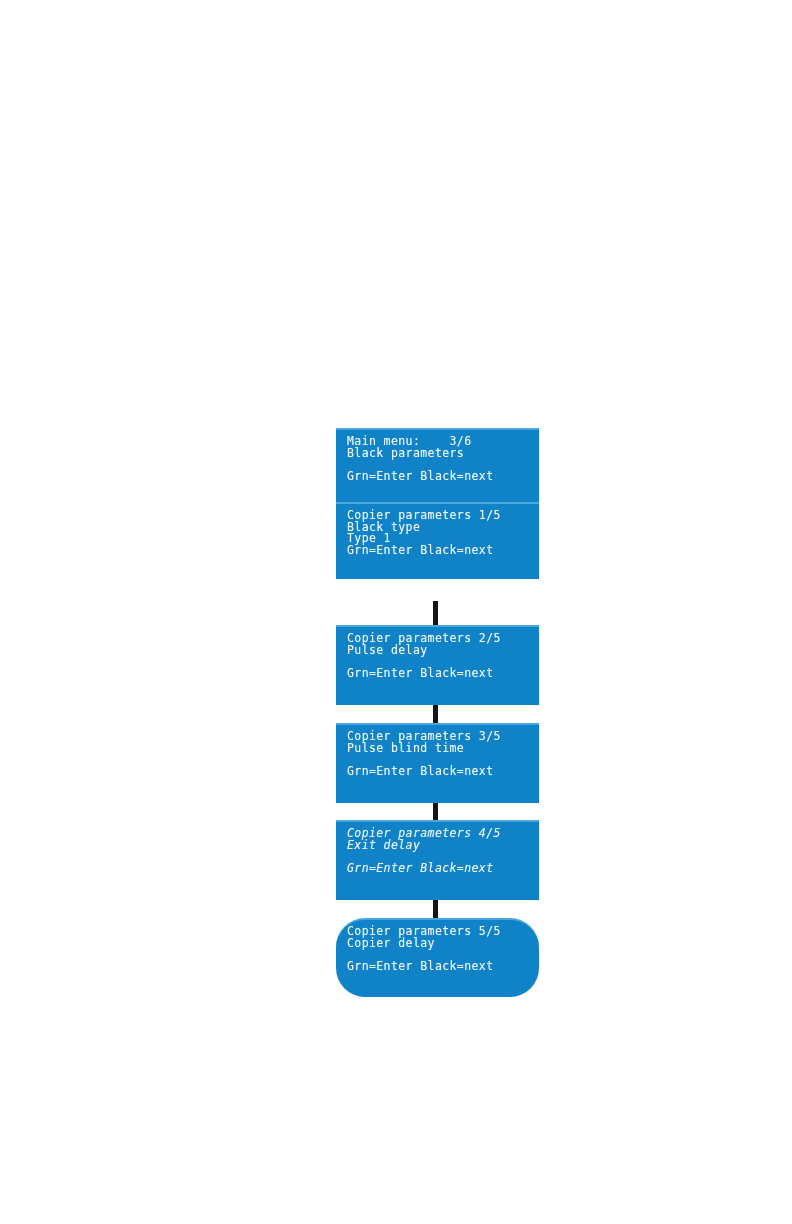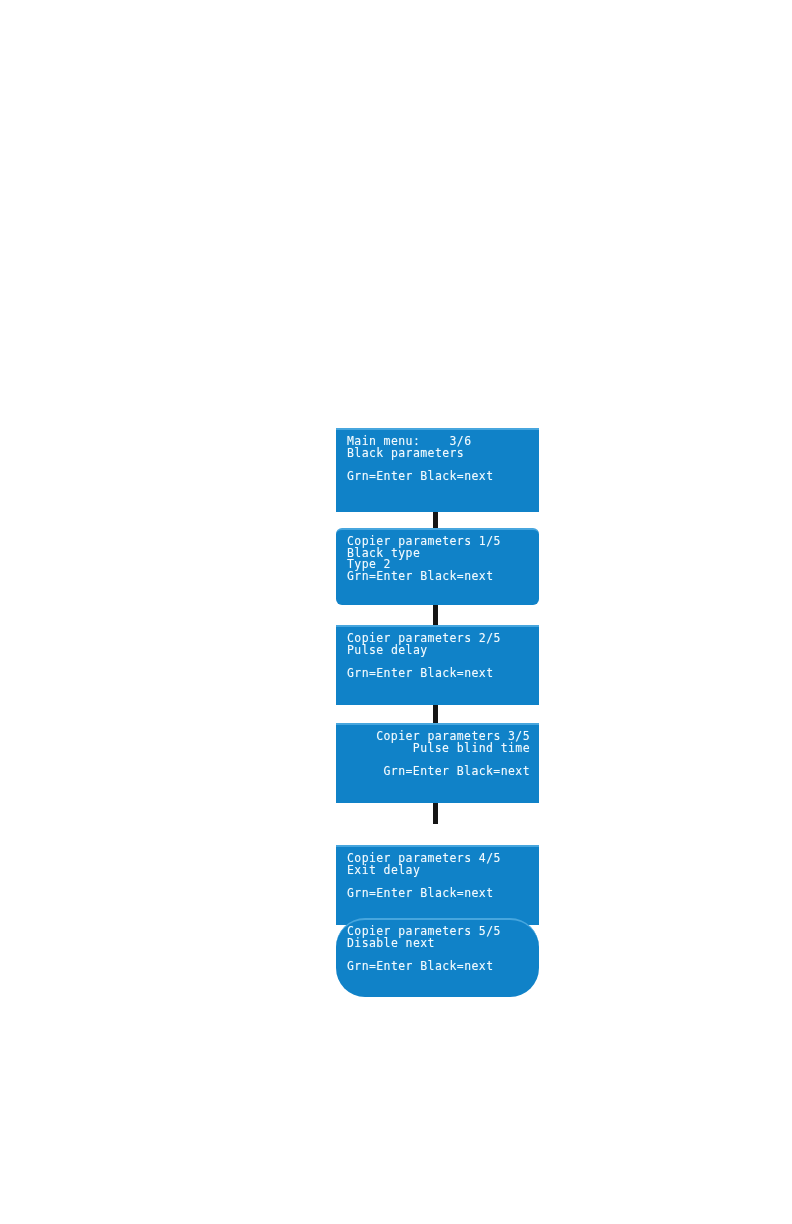--- a/index.html
+++ b/index.html
@@ -57,24 +57,24 @@
     text-shadow: 0 0 1px rgba(255,255,255,0.35);
     height: 11.5px;
   }
 
   .lcd-line.blank {
     color: transparent;
   }
 
   
   #panel-main-menu      { top: 428px; height: 84px; }
-  #panel-copier-type    { top: 528px; height: 77px; border-radius: 6px; }
+  #panel-copier-type    { top: 502px; height: 77px; }
   #panel-pulse-length   { top: 625px; height: 80px; }
-  #panel-pulse-blind    { top: 723px; height: 80px; text-align: right; }
-  #panel-exit-delay     { top: 845px; height: 80px; }
+  #panel-pulse-blind    { top: 723px; height: 80px; }
+  #panel-exit-delay     { top: 820px; height: 80px; font-style: italic; }
   #panel-disable-delay  { top: 918px; height: 79px; border-radius: 29px; }
 
   #connector-1 { top: 508px;  height: 24px; }
   #connector-2 { top: 601px;  height: 28px; }
   #connector-3 { top: 701px;  height: 26px; }
   #connector-4 { top: 799px;  height: 25px; }
   #connector-5 { top: 896px;  height: 26px; }
 </style>
 </head>
 <body>
@@ -90,21 +90,21 @@
   <div class="lcd" id="panel-main-menu">
     <span class="lcd-line">Main menu:    3/6</span>
     <span class="lcd-line">Black parameters</span>
     <span class="lcd-line blank"></span>
     <span class="lcd-line">Grn=Enter Black=next</span>
   </div>
 
   <div class="lcd" id="panel-copier-type">
     <span class="lcd-line">Copier parameters 1/5</span>
     <span class="lcd-line">Black type</span>
-    <span class="lcd-line">Type 2</span>
+    <span class="lcd-line">Type 1</span>
     <span class="lcd-line">Grn=Enter Black=next</span>
   </div>
 
   <div class="lcd" id="panel-pulse-length">
     <span class="lcd-line">Copier parameters 2/5</span>
     <span class="lcd-line">Pulse delay</span>
     <span class="lcd-line blank"></span>
     <span class="lcd-line">Grn=Enter Black=next</span>
   </div>
 
@@ -117,18 +117,18 @@
 
   <div class="lcd" id="panel-exit-delay">
     <span class="lcd-line">Copier parameters 4/5</span>
     <span class="lcd-line">Exit delay</span>
     <span class="lcd-line blank"></span>
     <span class="lcd-line">Grn=Enter Black=next</span>
   </div>
 
   <div class="lcd" id="panel-disable-delay">
     <span class="lcd-line">Copier parameters 5/5</span>
-    <span class="lcd-line">Disable next</span>
+    <span class="lcd-line">Copier delay</span>
     <span class="lcd-line blank"></span>
     <span class="lcd-line">Grn=Enter Black=next</span>
   </div>
 
 </div>
 
 </body></html>

